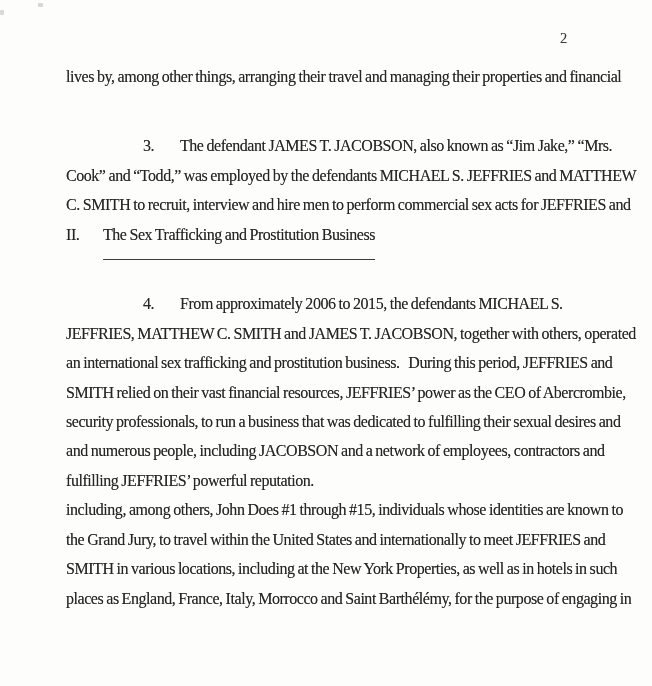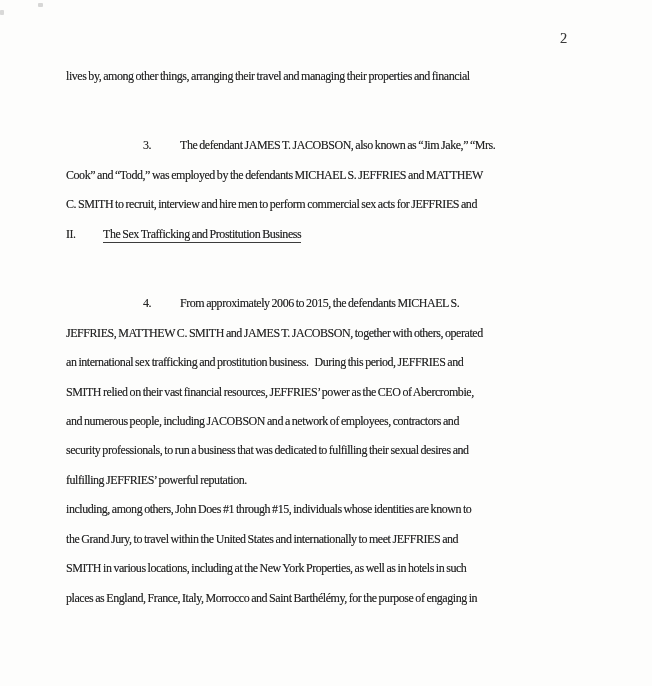--- a/index.html
+++ b/index.html
@@ -26,38 +26,38 @@
   }
   .doc-body {
     position: absolute;
     left: 66px;
     top: 62px;
     width: 560px;
   }
   .line {
     height: 29.45px;
     line-height: 29.45px;
-    font-size: 12px;
+    font-size: 16px;
     letter-spacing: -0.45px;
     word-spacing: -0.6px;
     white-space: pre;
     text-shadow: 0 0 0.6px rgba(55,55,55,0.55);
   }
   .line.first-line {
     padding-left: 77px;
     margin-top: 40px;
   }
   .pnum {
     display: inline-block;
     width: 37px;
   }
   .ltext.underlined {
     text-decoration: none;
     border-bottom: 1px solid #3c3c3c;
-    padding-bottom: 1px;
+    padding-bottom: 16px;
   }
   .artifact {
     position: absolute;
     background: #c9c9c9;
     border-radius: 1px;
   }
   .artifact-1 { left: 38px; top: 3px; width: 5px; height: 4px; opacity: 0.75; }
   .artifact-2 { left: 0px;  top: 10px; width: 4px; height: 5px; opacity: 0.7; }
 </style>
 </head>
@@ -72,21 +72,21 @@
   <div class="doc-body">
       <div class="line"><span class="ltext">lives by, among other things, arranging their travel and managing their properties and financial</span></div>
       <div class="line first-line"><span class="pnum">3.</span><span class="ltext">The defendant JAMES T. JACOBSON, also known as “Jim Jake,” “Mrs.</span></div>
       <div class="line"><span class="ltext">Cook” and “Todd,” was employed by the defendants MICHAEL S. JEFFRIES and MATTHEW</span></div>
       <div class="line"><span class="ltext">C. SMITH to recruit, interview and hire men to perform commercial sex acts for JEFFRIES and</span></div>
       <div class="line"><span class="pnum">II.</span><span class="ltext underlined">The Sex Trafficking and Prostitution Business</span></div>
       <div class="line first-line"><span class="pnum">4.</span><span class="ltext">From approximately 2006 to 2015, the defendants MICHAEL S.</span></div>
       <div class="line"><span class="ltext">JEFFRIES, MATTHEW C. SMITH and JAMES T. JACOBSON, together with others, operated</span></div>
       <div class="line"><span class="ltext">an international sex trafficking and prostitution business.   During this period, JEFFRIES and</span></div>
       <div class="line"><span class="ltext">SMITH relied on their vast financial resources, JEFFRIES’ power as the CEO of Abercrombie,</span></div>
+      <div class="line"><span class="ltext">security professionals, to run a business that was dedicated to fulfilling their sexual desires and</span></div>
       <div class="line"><span class="ltext">and numerous people, including JACOBSON and a network of employees, contractors and</span></div>
-      <div class="line"><span class="ltext">security professionals, to run a business that was dedicated to fulfilling their sexual desires and</span></div>
       <div class="line"><span class="ltext">fulfilling JEFFRIES’ powerful reputation.</span></div>
       <div class="line"><span class="ltext">including, among others, John Does #1 through #15, individuals whose identities are known to</span></div>
       <div class="line"><span class="ltext">the Grand Jury, to travel within the United States and internationally to meet JEFFRIES and</span></div>
       <div class="line"><span class="ltext">SMITH in various locations, including at the New York Properties, as well as in hotels in such</span></div>
       <div class="line"><span class="ltext">places as England, France, Italy, Morrocco and Saint Barthélémy, for the purpose of engaging in</span></div>
     </div>
 </div>
 
 </body></html>

